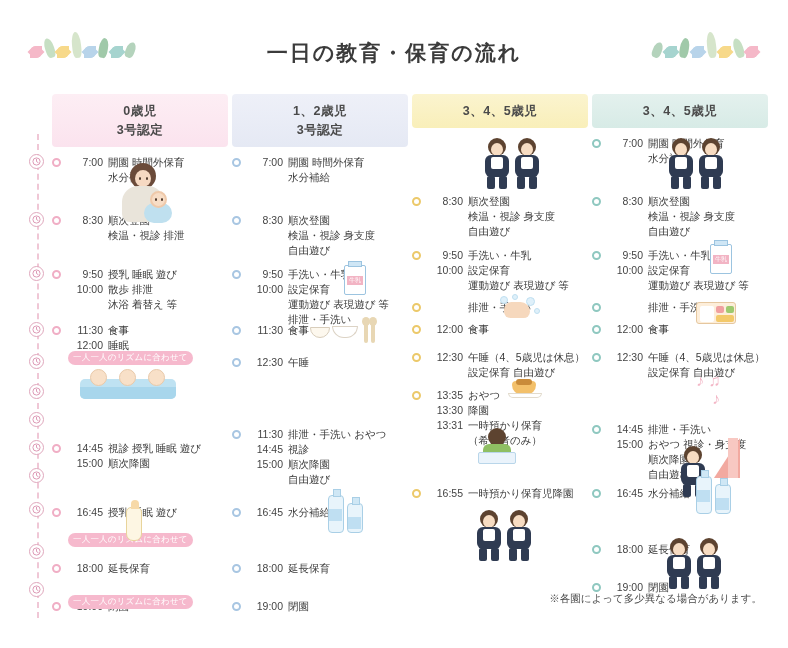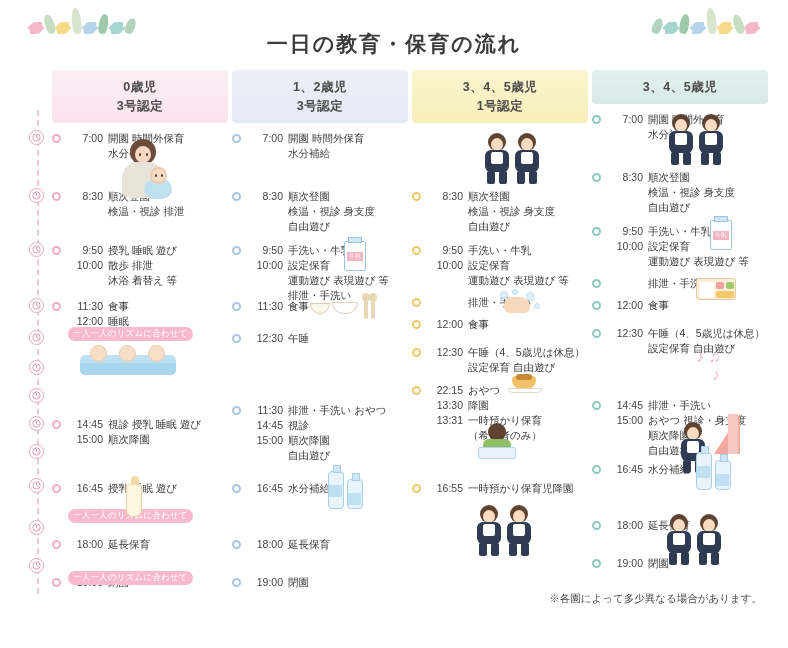--- a/index.html
+++ b/index.html
@@ -11,22 +11,23 @@
     color: #333;
     overflow: hidden;
     position: relative;
   }
 
   
   .header {
     position: relative;
     height: 58px;
     display: flex;
-    align-items: flex-end;
+    align-items: center;
     justify-content: center;
+    margin-top: 24px;
   }
   .header-title {
     font-size: 21px;
     font-weight: bold;
     letter-spacing: 2px;
     color: #3b3b3b;
   }
   .deco { position:absolute; top:8px; display:flex; gap:3px; align-items:flex-end; }
   .deco.left { left: 30px; }
   .deco.right { right: 30px; }
@@ -570,21 +571,21 @@
               </div>
               <div class="bottle" style="position:relative;height:30px;margin-top:8px">
                 <div class="neck"></div>
                 <div class="band"></div>
               </div>
             </div>
           </div>
         </div>
       </div>
       <div class="col">
-        <div class="col-head head-2"><span>3、4、5歳児</span><span class="sub">1号認定</span></div>
+        <div class="col-head head-2"><span>3、4、5歳児</span></div>
         <div class="rows">
           <div class="row" style="top: 58px;">
             <span class="bullet b-yellow"></span>
             <div class="times">
               <div>8:30</div>
             </div>
             <div class="acts">
               <div>順次登園</div>
               <div>検温・視診 身支度</div>
               <div>自由遊び</div>
@@ -626,21 +627,21 @@
               <div>12:30</div>
             </div>
             <div class="acts">
               <div>午睡（4、5歳児は休息）</div>
               <div>設定保育 自由遊び</div>
             </div>
           </div>
           <div class="row" style="top: 252px;">
             <span class="bullet b-yellow"></span>
             <div class="times">
-              <div>22:15</div>
+              <div>13:35</div>
               <div>13:30</div>
               <div>13:31</div>
             </div>
             <div class="acts">
               <div>おやつ</div>
               <div>降園</div>
               <div>一時預かり保育</div>
               <div>（希望者のみ）</div>
             </div>
           </div>

